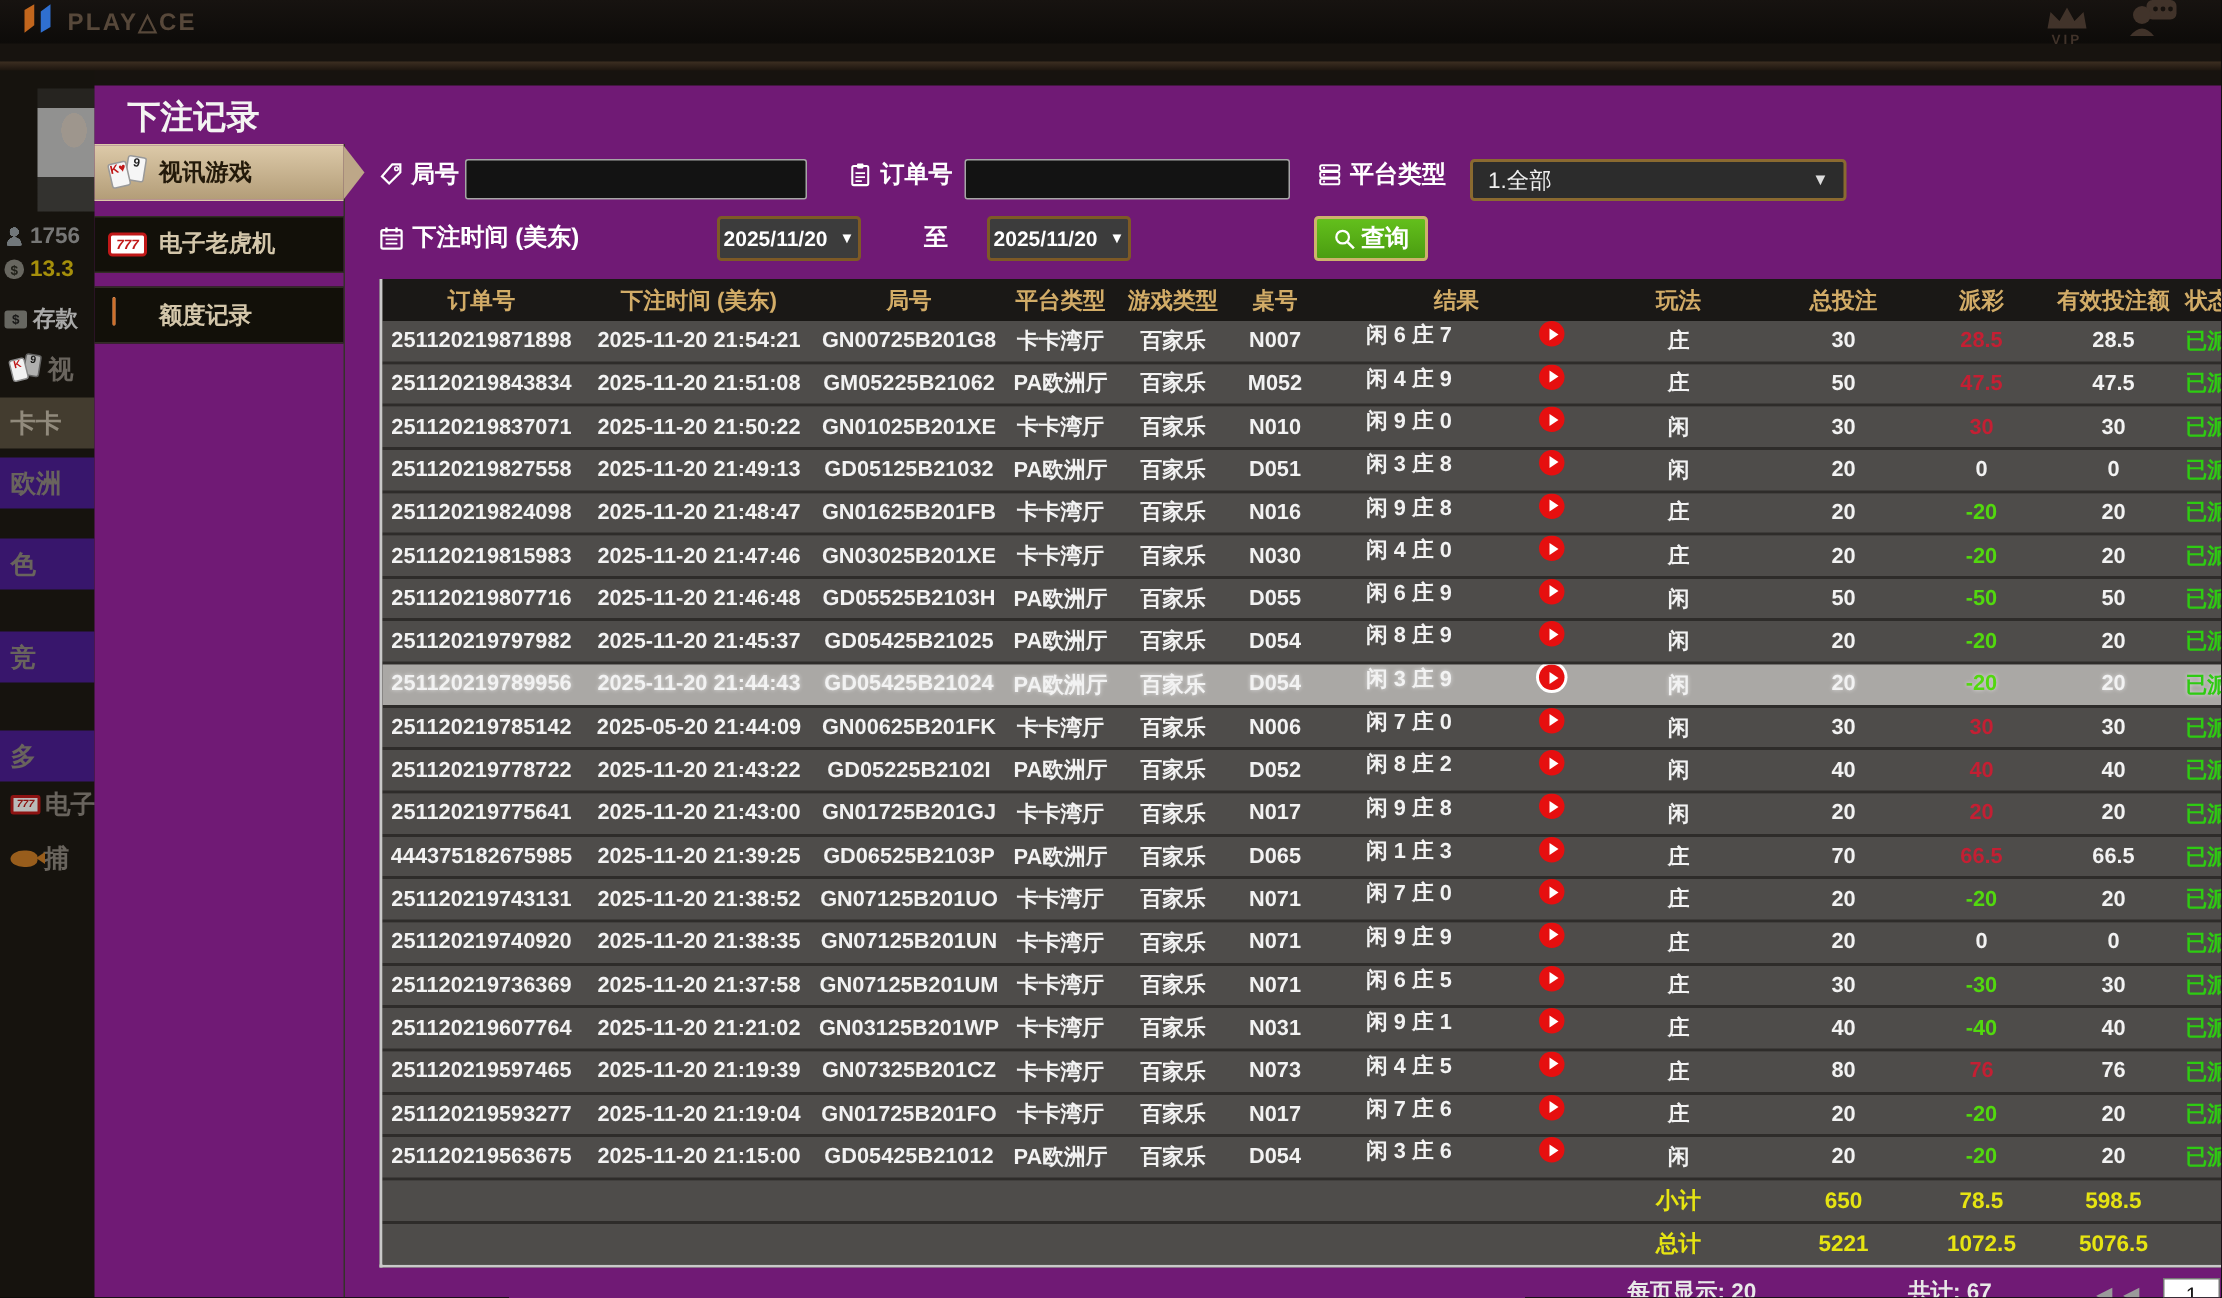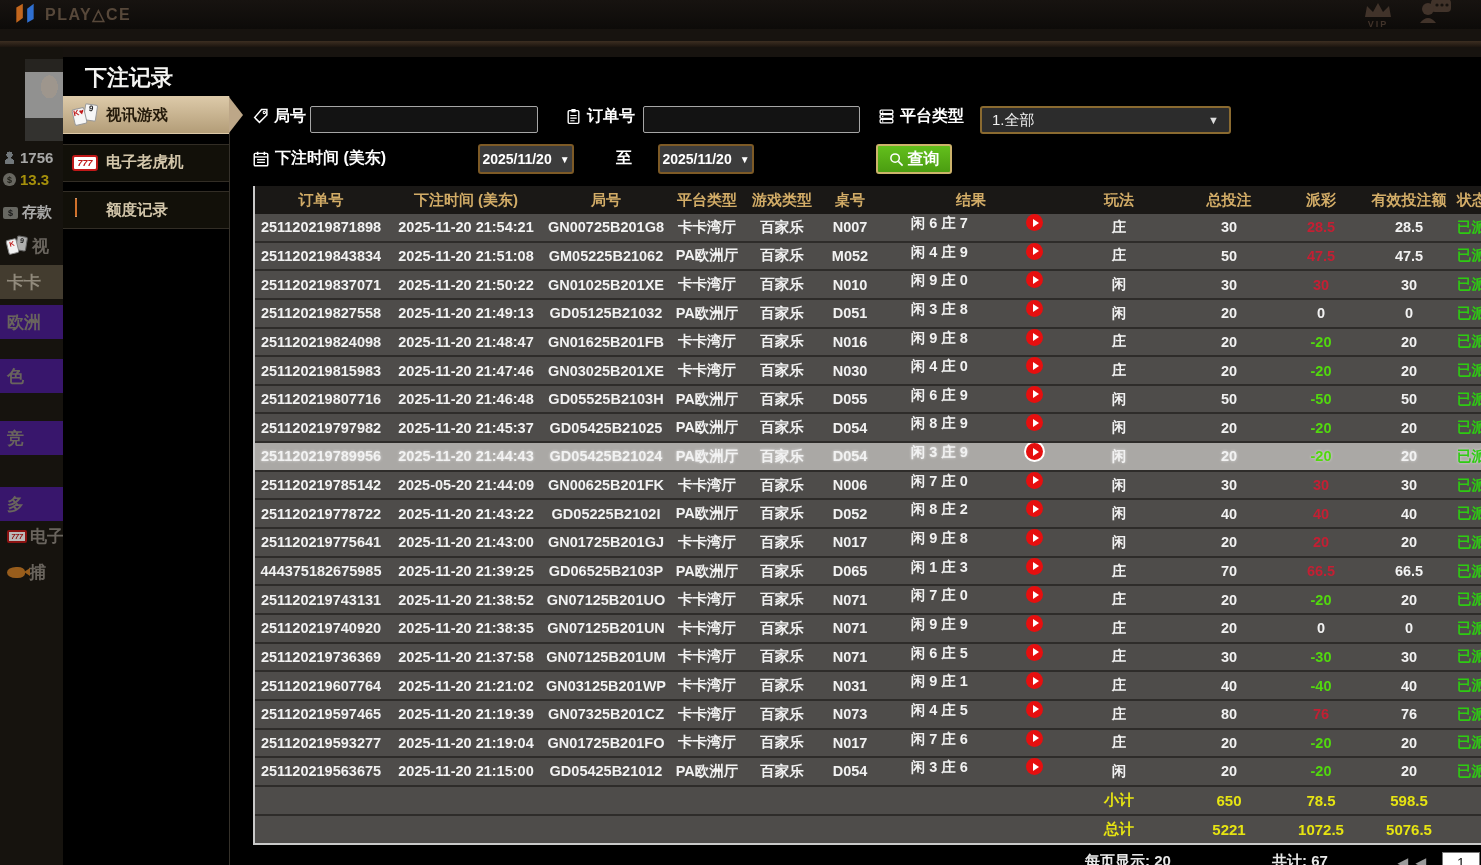--- a/index.html
+++ b/index.html
@@ -1,20 +1,20 @@
 <!DOCTYPE html>
 <html><head>
 <meta charset="utf-8">
 <style>
 *{margin:0;padding:0;box-sizing:border-box}
 html,body{width:1481px;height:865px;background:#000;font-family:"Liberation Sans",sans-serif;overflow:hidden}
 .stage{position:relative;width:1481px;height:865px;background:#17130f;overflow:hidden}
 
 
-.topbar{position:absolute;left:0;top:0;width:100%;height:29px;background:linear-gradient(#171310,#0d0b09);display:flex;justify-content:space-between;padding:0 28px 0 12px;z-index:5}
+.topbar{position:absolute;left:0;top:0;width:100%;height:29px;background:linear-gradient(#171310,#0d0b09);display:flex;align-items:center;justify-content:space-between;padding:0 28px 0 12px;z-index:5}
 .brand{display:flex;align-items:center;gap:7px}
 .brand-text{color:#57483a;font-weight:bold;font-size:16px;letter-spacing:1.5px}
 .top-icons{display:flex;align-items:flex-end;gap:26px}
 .vipbox{display:flex;flex-direction:column;align-items:center;color:#41332a;font-size:9px;font-weight:bold;letter-spacing:2px;cursor:pointer}
 .strip{position:absolute;left:0;top:41px;width:100%;height:6px;background:linear-gradient(#3c2e21,#1c150f)}
 
 
 .bg-left{position:absolute;left:0;top:47px;width:63px;height:818px;background:#1c1813;overflow:hidden}
 .bg-left:after{content:"";position:absolute;inset:0;background:rgba(8,6,3,.28)}
 .avatar{position:absolute;left:25px;top:12px;width:42px;height:82px;background:
@@ -29,21 +29,21 @@
 .bnav.bar{background:#4c1d95}
 .mini-cards{position:relative;width:22px;height:20px;flex:none;margin-right:3px}
 .mini-cards i{position:absolute;width:11px;height:15px;background:#f2f2f2;border:1px solid #888;border-radius:2px;font-style:normal;font-size:7px;font-weight:bold;display:flex;align-items:flex-start;justify-content:center}
 .mini-cards i.a{left:0;top:3px;transform:rotate(-14deg);color:#c01818;z-index:1}
 .mini-cards i.b{left:9px;top:0;transform:rotate(9deg);color:#222}
 .mini-slot{width:20px;height:13px;background:#fff;border:2px solid #c01818;border-radius:2px;color:#c01818;font-size:7px;font-weight:bold;font-style:italic;display:flex;align-items:center;justify-content:center;margin-right:3px;flex:none}
 .mini-fish{width:18px;height:11px;border-radius:50% 40% 40% 50%;background:#d07f26;position:relative;margin-right:4px;flex:none}
 .mini-fish:after{content:"";position:absolute;right:-5px;top:1px;border-left:6px solid #d07f26;border-top:4px solid rgba(0,0,0,0);border-bottom:4px solid rgba(0,0,0,0);transform:rotate(180deg)}
 
 
-.modal{position:absolute;left:63px;top:57px;width:1418px;height:808px;background:#000000;z-index:4}
+.modal{position:absolute;left:63px;top:57px;width:1418px;height:808px;background:#701a75;z-index:4}
 .mtitle{position:absolute;left:22px;top:6px;font-size:22px;font-weight:bold;color:#f4f4f2}
 
 
 .menu{position:absolute;left:0;top:39px;width:167px;height:769px;border-right:1px solid #35312a}
 .mitem{position:relative;height:38px;margin-bottom:9.5px;background:#121009;border-top:1px solid #322d25;border-bottom:1px solid #322d25;display:flex;align-items:center;gap:7px;padding-left:9px;color:#d3c6aa;font-size:15.5px;font-weight:bold;cursor:pointer;white-space:nowrap}
 .mitem.active{background:linear-gradient(#dcc9a8,#b39d78);color:#241a0a;border-color:#dcc9a8}
 .tab-arrow{position:absolute;right:-14px;top:0;width:0;height:0;border-top:18px solid rgba(0,0,0,0);border-bottom:18px solid rgba(0,0,0,0);border-left:14px solid #bda788;z-index:6}
 .mi{position:relative;width:27px;height:22px;flex:none}
 .mi-cards i{position:absolute;width:13px;height:17px;background:#f6f6f6;border:1px solid #999;border-radius:2px;font-style:normal;font-size:8px;font-weight:bold;line-height:8px;text-align:center}
 .mi-cards i.c1{left:1px;top:4px;transform:rotate(-13deg);color:#c01818;z-index:1}
@@ -125,21 +125,21 @@
             <circle cx="9" cy="12" r="6" fill="#41332a"></circle>
             <path d="M1 26 q8 -10 16 0 z" fill="#41332a"></path>
           </svg>
       </span>
     </div>
   </div>
   <div class="strip"></div>
 
   <div class="bg-left">
     <div class="avatar"></div>
-    <div class="bstat" style="top:102px;color:#e5e5e5">
+    <div class="bstat" style="top:102px;color:#a3a3a3">
         <span class="pic"></span>
         <span>1756</span>
       </div>
     <div class="bstat" style="top:124px;color:#e3c50e">
         <span class="bag">$</span>
         <span>13.3</span>
       </div>
     <div class="bstat" style="top:156px;color:#e8e8e8">
         <span class="depic">$</span>
         <span>存款</span>

